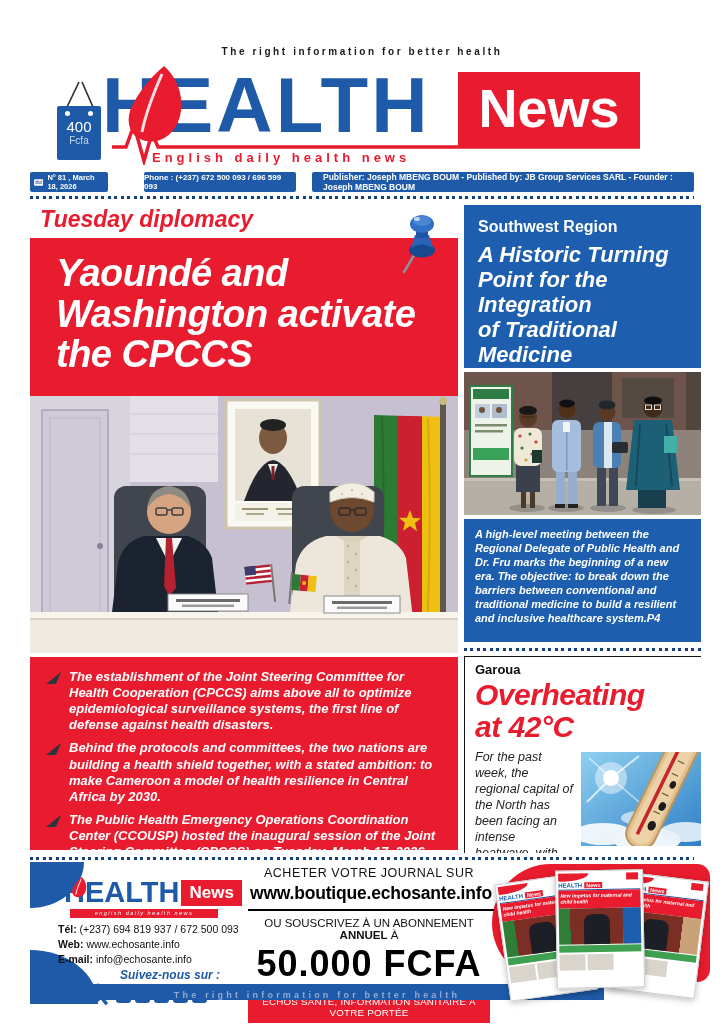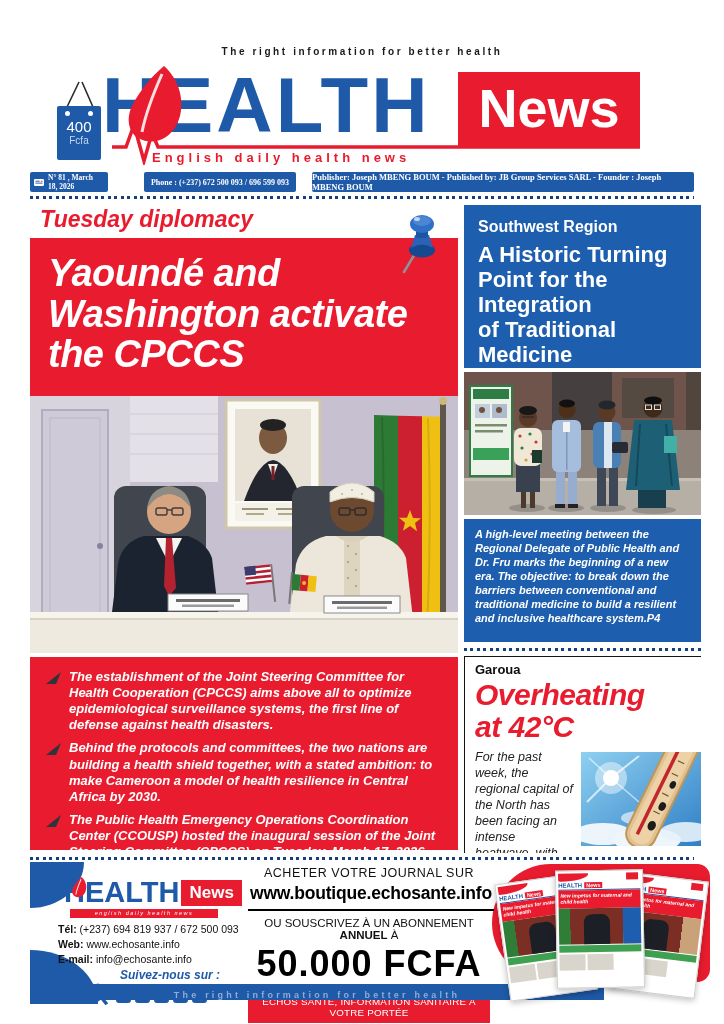--- a/index.html
+++ b/index.html
@@ -16,52 +16,52 @@
   .price-amt{font-size:15px;font-weight:normal;line-height:1;}
   .price-cur{font-size:10px;color:#c9d7ef;line-height:1.4;}
   .logo-health{position:absolute;left:102px;top:66px;font-size:78px;font-weight:bold;
                color:#1e5aa8;letter-spacing:3px;line-height:1;}
   .leaf-logo{position:absolute;left:124px;top:64px;width:64px;height:86px;}
   .logo-news{position:absolute;left:458px;top:72px;width:182px;height:74px;background:#e81c2e;
              color:#fff;font-size:54px;font-weight:bold;text-align:center;line-height:72px;}
   .ekg{position:absolute;left:112px;top:121px;width:530px;height:44px;}
   .logo-sub{position:absolute;left:152px;top:150px;font-size:13px;letter-spacing:4px;
             color:#e81c2e;font-weight:bold;}
-  .infobar{position:absolute;top:172px;left:30px;width:664px;height:20px;font-family:Liberation Serif, serif;}
+  .infobar{position:absolute;top:172px;left:30px;width:664px;height:20px;}
   .seg{position:absolute;top:0;height:20px;background:#1e5aa8;color:#fff;border-radius:2px;
        display:flex;align-items:center;justify-content:center;box-sizing:border-box;}
   .seg1{left:0;width:78px;font-size:7.5px;font-weight:bold;gap:4px;padding:0 4px;}
   .seg2{left:114px;width:152px;font-size:8px;font-weight:bold;}
-  .seg3{left:282px;width:382px;font-size:8.5px;font-weight:bold;}
+  .seg3{left:282px;width:382px;font-size:8.5px;font-weight:bold;padding-left:11px;}
   .dotted{position:absolute;height:3px;
           background-image:repeating-linear-gradient(90deg,#163f7c 0 2.6px,transparent 2.6px 6.5px);}
   .d1{left:30px;top:196px;width:664px;}
   .d2{left:464px;top:648px;width:237px;}
   .d3{left:30px;top:857px;width:664px;}
   
   .kicker-lead{position:absolute;left:40px;top:206px;font-size:23px;font-weight:bold;
                font-style:italic;color:#e81c2e;}
   .lead-box{position:absolute;left:30px;top:238px;width:428px;height:178px;background:#e81c2e;
-            padding:15px 18px;box-sizing:border-box;}
+            padding:15px 26px;box-sizing:border-box;}
   .lead-headline{color:#fff;font-size:38px;font-weight:bold;font-style:italic;
                  line-height:1.07;letter-spacing:-0.5px;}
   .lead-headline span{display:block;}
   .pushpin{position:absolute;left:394px;top:212px;width:48px;height:62px;z-index:3;}
   .main-photo{position:absolute;left:30px;top:396px;width:428px;height:257px;}
   .lead-bullets{position:absolute;left:30px;top:657px;width:428px;height:193px;background:#e81c2e;
                 padding:12px 16px;box-sizing:border-box;display:flex;flex-direction:column;
                 gap:7px;overflow:hidden;}
   .bullet{display:flex;gap:7px;color:#fff;font-weight:bold;font-style:italic;
           font-size:13px;line-height:1.24;}
   .bullet svg{flex:0 0 16px;margin-top:3px;}
   
   .sw-box{position:absolute;left:464px;top:205px;width:237px;height:163px;background:#1d5fae;
           padding:13px 14px;box-sizing:border-box;color:#fff;}
   .sw-kicker{font-size:16px;font-weight:bold;margin-bottom:6px;}
-  .sw-headline{font-size:22px;font-weight:bold;line-height:1.14;}
+  .sw-headline{font-size:22px;font-weight:bold;font-style:italic;line-height:1.14;}
   .sw-headline span{display:block;}
   .sw-photo{position:absolute;left:464px;top:372px;width:237px;height:143px;}
   .sw-caption{position:absolute;left:464px;top:519px;width:237px;height:123px;background:#1d5fae;
               color:#fff;padding:9px 11px;box-sizing:border-box;font-size:11px;font-weight:bold;
               font-style:italic;line-height:1.27;overflow:hidden;}
   .garoua{position:absolute;left:464px;top:656px;width:237px;height:197px;border-top:1.5px solid #141414;
           border-left:1.5px solid #141414;padding:5px 0 0 10px;box-sizing:border-box;overflow:hidden;}
   .garoua-kicker{font-size:13px;font-weight:bold;color:#0d0d0d;}
   .garoua-headline{color:#e81c2e;font-size:30px;font-weight:bold;font-style:italic;
                    line-height:1.05;margin:2px 0 7px;letter-spacing:-0.5px;}

